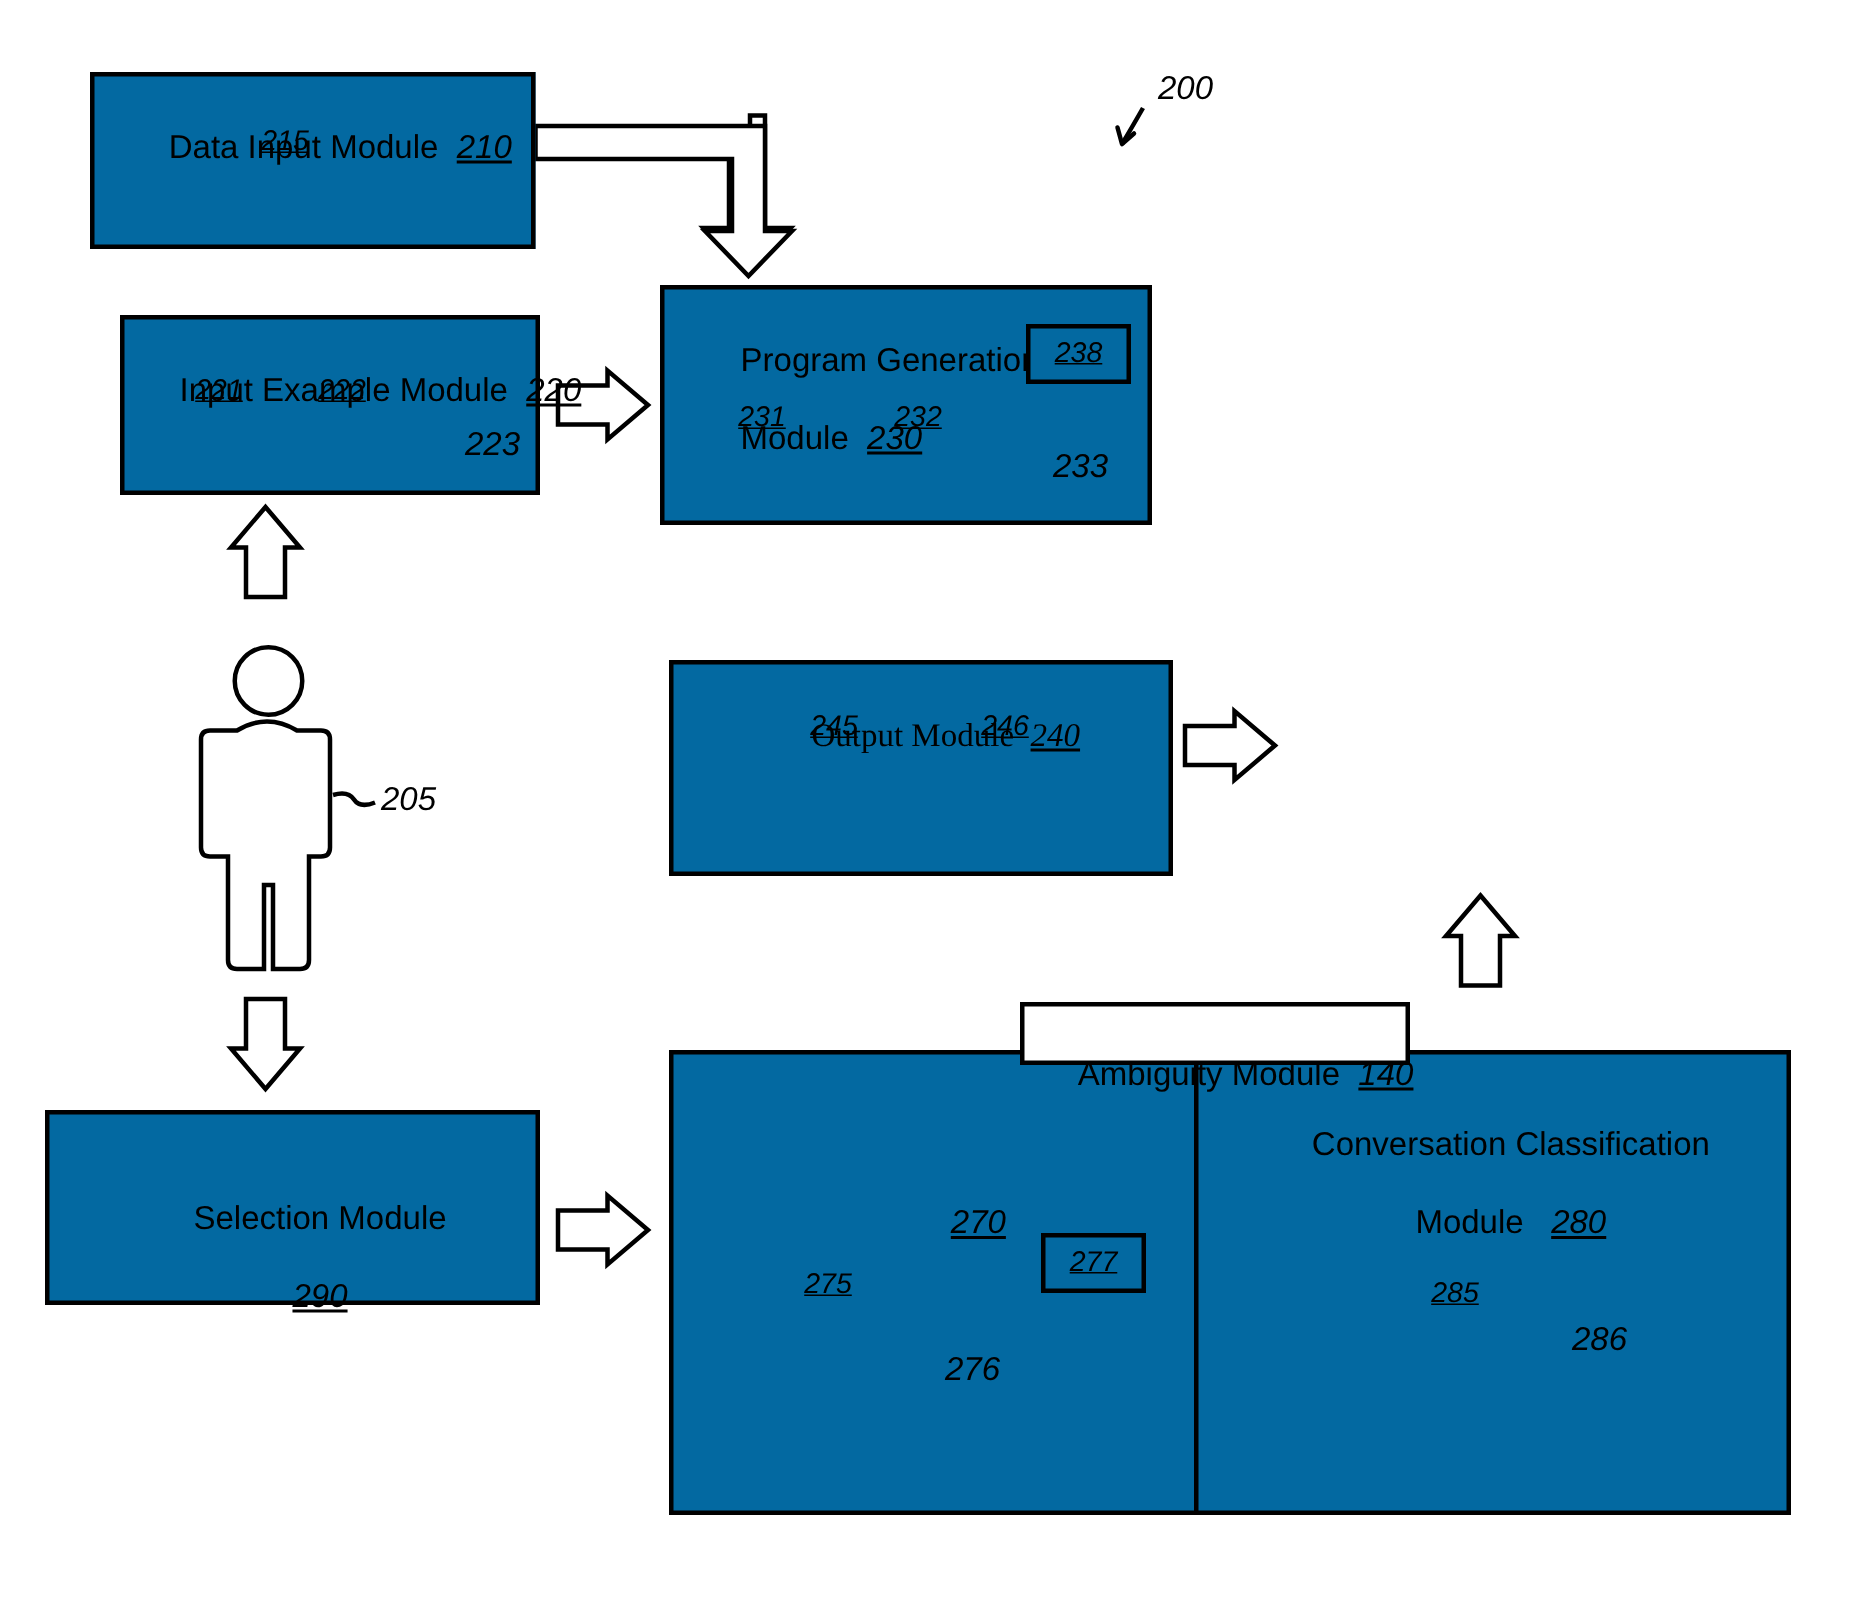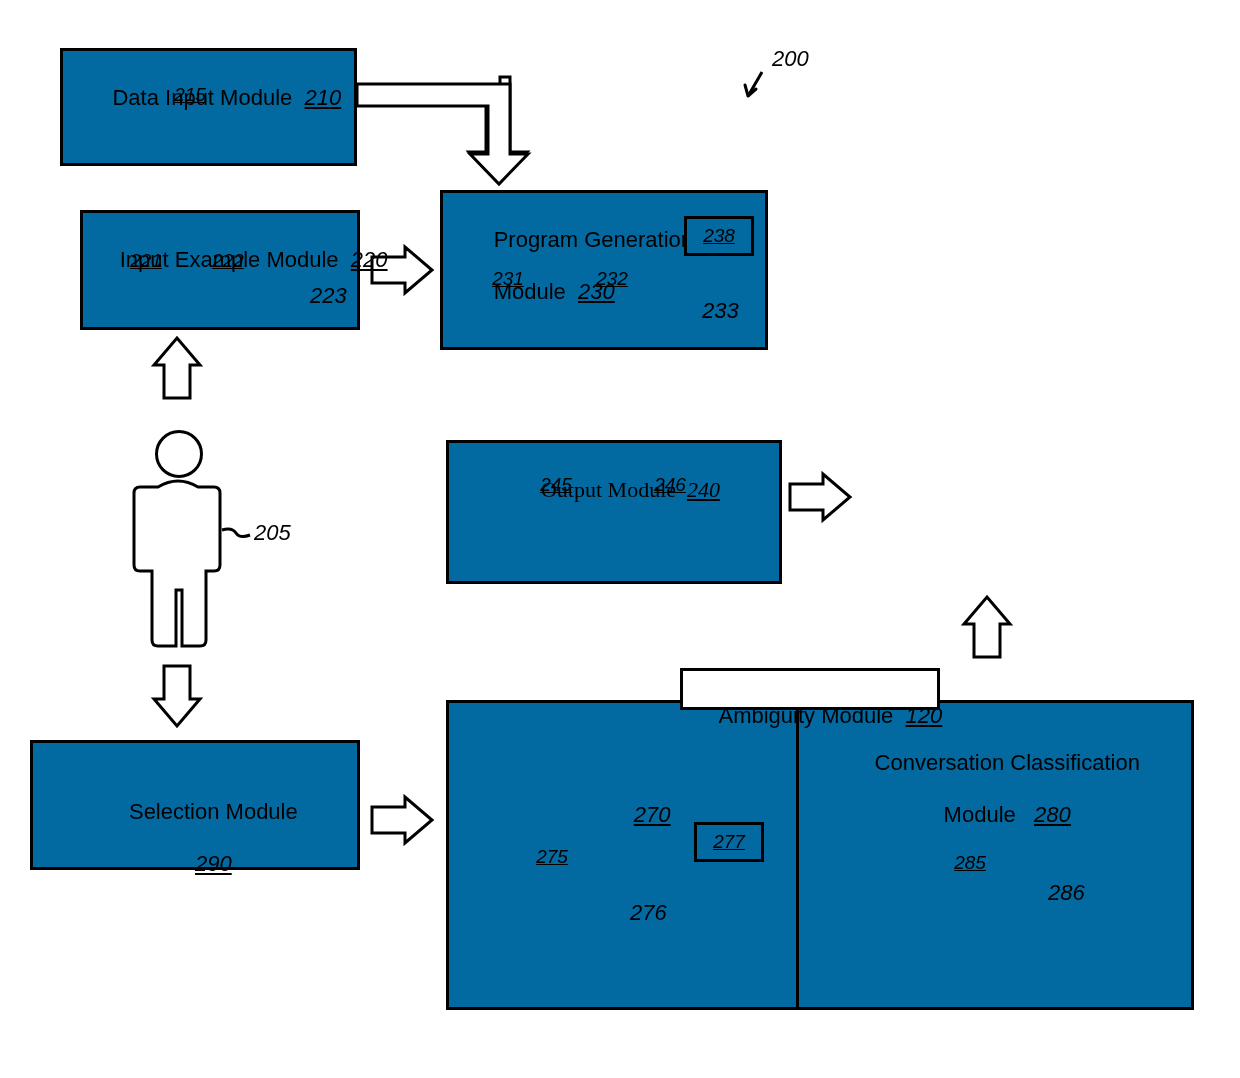--- a/index.html
+++ b/index.html
@@ -315,21 +315,21 @@
   <div class="sublabel" style="left:516px; top:494px; width:80px; height:40px;">245</div>
   <div class="sublabel" style="left:630px; top:494px; width:80px; height:40px;">246</div>
 
 
   <div class="box" style="left:446px; top:700px; width:748px; height:310px;"></div>
 
   <div style="position:absolute; left:796px; top:700px; width:3px; height:310px; background:#000;"></div>
 
   <div class="box" style="left:680px; top:668px; width:260px; height:42px; background:#fff; z-index:2;">
     <div class="title" style="left:0; right:0; top:6px; text-align:center;">
-      <span>Ambiguity Module</span>&nbsp;&nbsp;<span class="ref" style="font-style:italic;">120</span>
+      <span>Ambiguity Module</span>&nbsp;&nbsp;<span class="ref" style="font-style:italic;">140</span>
     </div>
   </div>
 
   <div class="title" style="left:500px; top:724px; width:280px; text-align:center;">
     <br>
     <span class="ref" style="font-style:italic;">270</span>
   </div>
 
   <div class="box" style="left:694px; top:822px; width:70px; height:40px;">
     <div class="sublabel">277</div>

